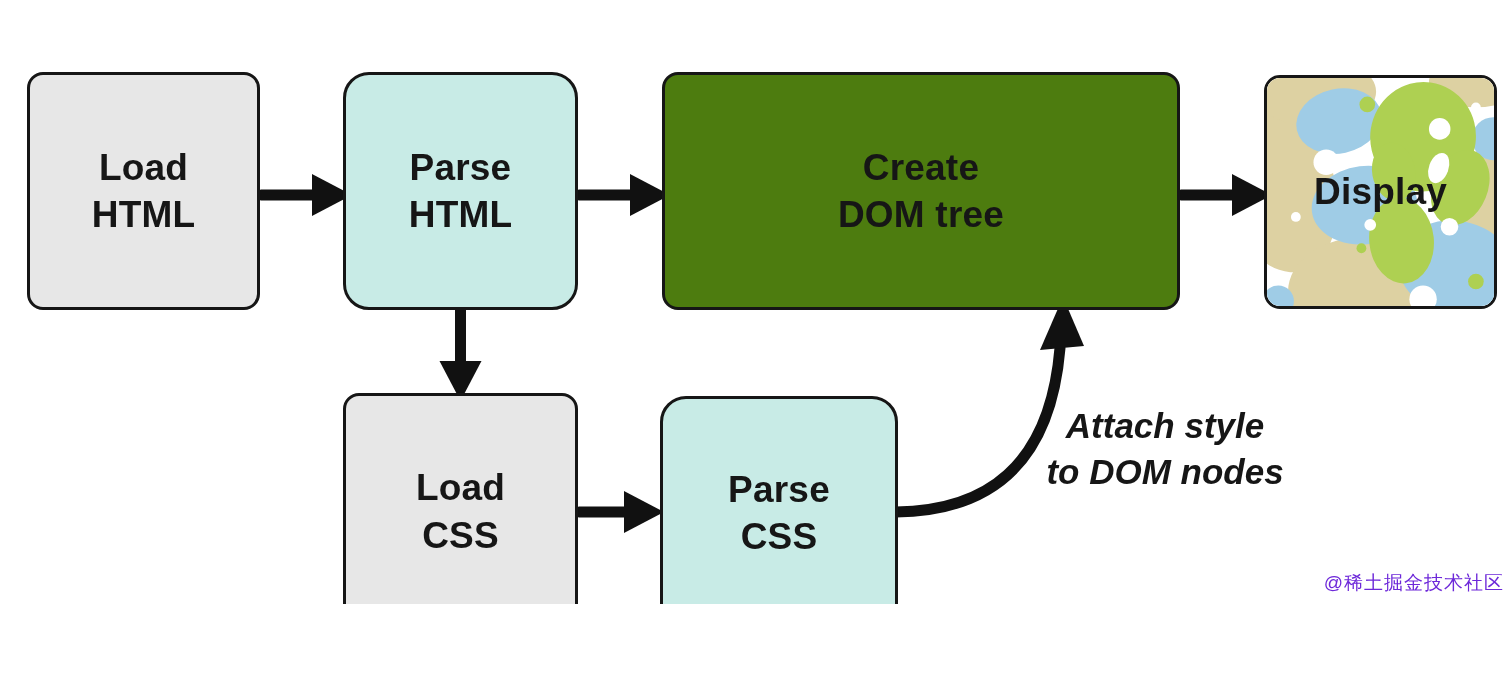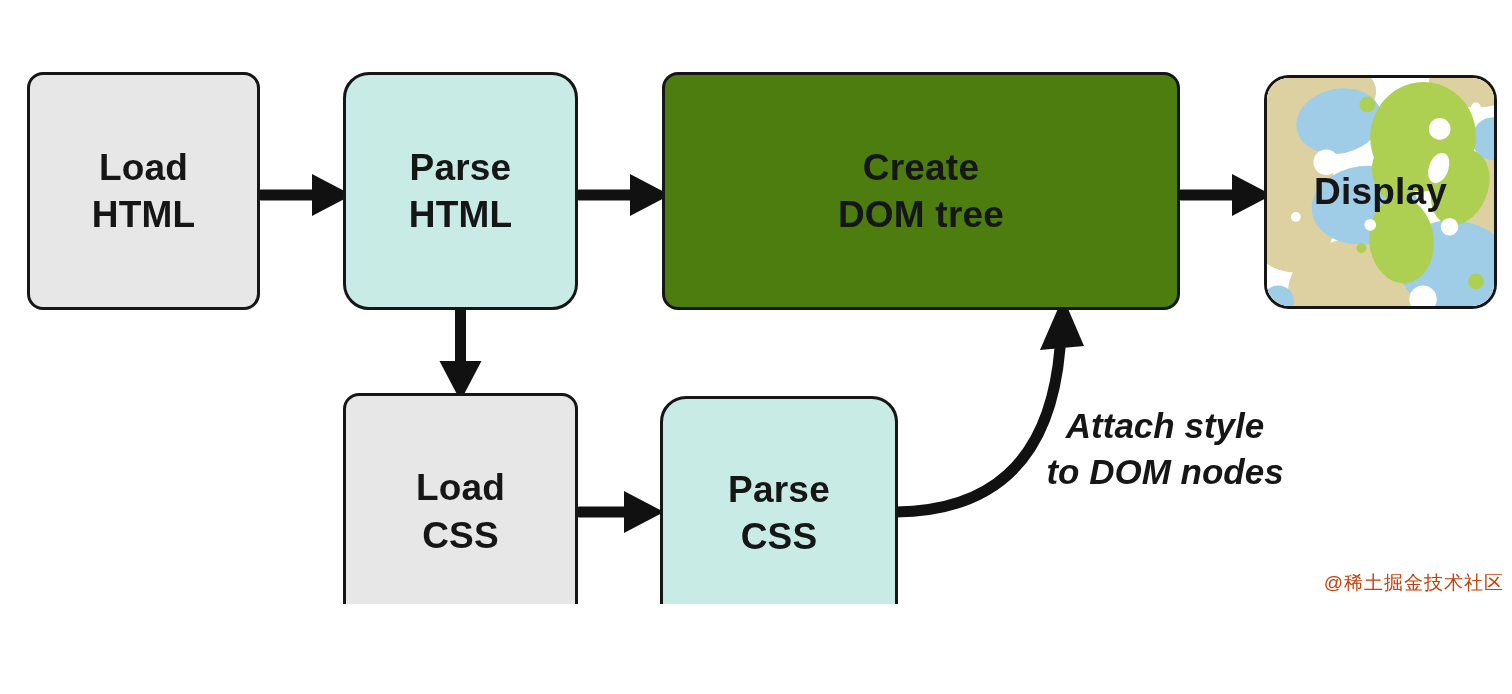--- a/index.html
+++ b/index.html
@@ -27,21 +27,21 @@
     white-space: pre-line;
     letter-spacing: 0.2px;
   }
   .node--gray   { background: #e7e7e7; }
   .node--cyan   { background: #c8ebe6; border-radius: 26px; }
   .node--salmon { background: #4d7c0f; }
 
   #node-load-html  { left: 27px;   top: 72px;  width: 233px; height: 238px; }
   #node-parse-html { left: 343px;  top: 72px;  width: 235px; height: 238px; }
   #node-create-dom { left: 662px;  top: 72px;  width: 518px; height: 238px; }
-  #node-display    { left: 1264px; top: 75px;  width: 233px; height: 234px; overflow: hidden; padding: 0; border-radius: 25px; }
+  #node-display    { left: 1264px; top: 75px;  width: 233px; height: 234px; overflow: hidden; padding: 0; }
   #node-load-css   { left: 343px;  top: 393px; width: 235px; height: 237px; }
   #node-parse-css  { left: 660px;  top: 396px; width: 238px; height: 234px; }
 
   #node-display .pattern {
     position: absolute;
     inset: 0;
     width: 100%;
     height: 100%;
   }
   #node-display .display-label {
@@ -72,21 +72,21 @@
     line-height: 1.32;
     color: #161616;
     white-space: pre-line;
   }
 
   .watermark {
     position: absolute;
     right: 8px;
     bottom: 8px;
     font-size: 19px;
-    color: #c2410c;
+    color: #6d28d9;
     letter-spacing: 1px;
     margin-top: 44px;
   }
 </style>
 </head>
 <body>
 
 <div class="canvas">
 
   <svg class="arrows" viewBox="0 0 1512 694" xmlns="http://www.w3.org/2000/svg" aria-hidden="true">

